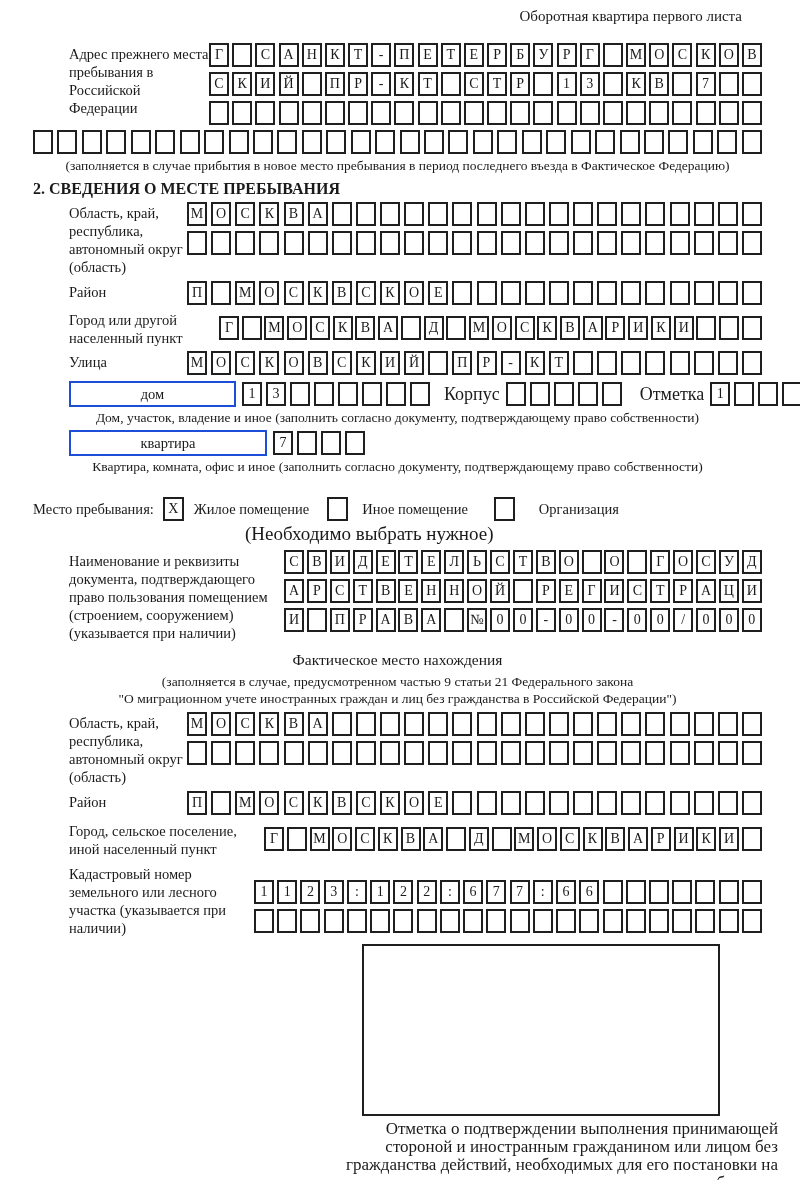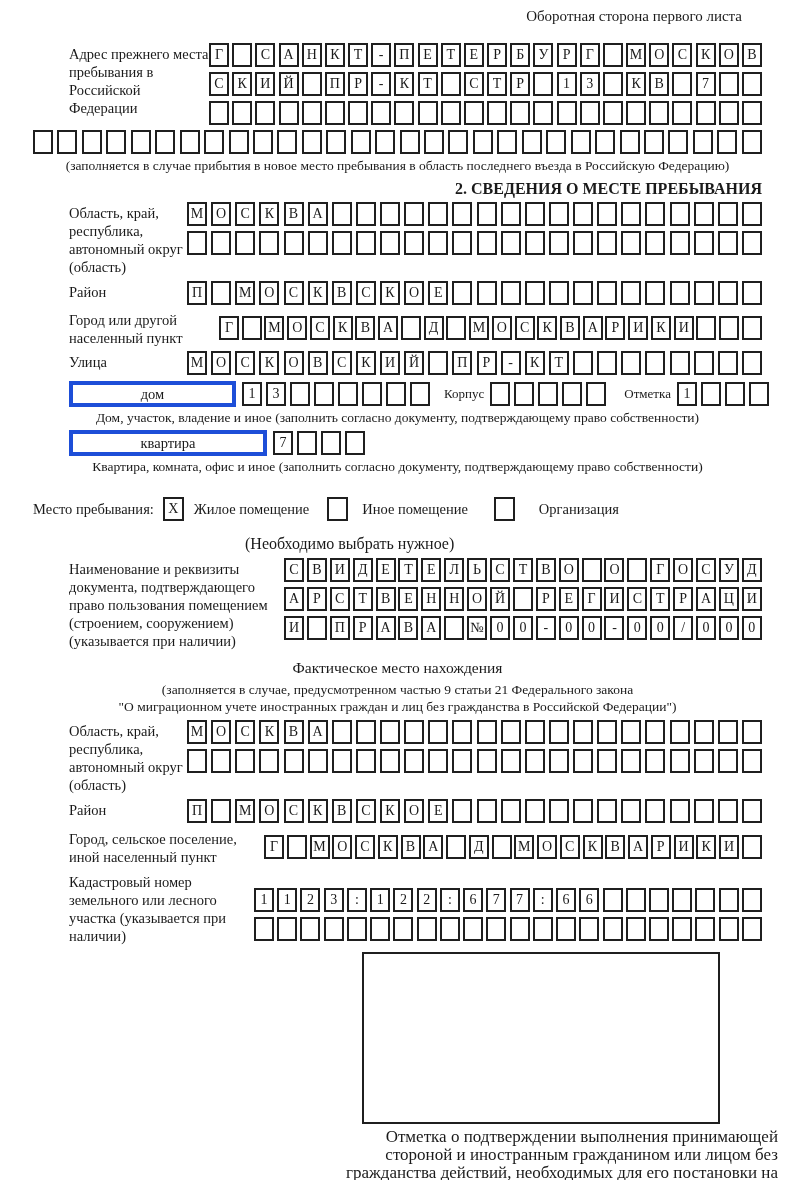--- a/index.html
+++ b/index.html
@@ -21,54 +21,54 @@
   .cells-col { flex:1; display:flex; flex-direction:column; gap:5px; }
   .cell {
     flex:none; width:20px; height:24px;
     border:2px solid #1f1f1f;
     display:flex; align-items:center; justify-content:center;
     font-size:14px; line-height:1;
   }
   .cells-fixed { display:flex; gap:4px; flex:none; }
 
   .caption { text-align:center; font-size:13.5px; line-height:16px; margin-top:4px; }
-  .sec-title { text-align:right; font-weight:bold; font-size:16px; margin-top:6px; }
+  .sec-title { text-align:left; font-weight:bold; font-size:16px; margin-top:6px; }
 
   .namebox {
-    flex:none; border:4px solid #1d4ed8; height:26px;
+    flex:none; border:2px solid #1d4ed8; height:26px;
     display:flex; align-items:center; justify-content:center;
     font-size:14.5px;
   }
-  .inline-lbl { font-size:13px; line-height:26px; flex:none; }
+  .inline-lbl { font-size:18px; line-height:26px; flex:none; }
 
   .stay-row { display:flex; align-items:center; margin-top:22px; font-size:14.5px; }
   .cbox {
     flex:none; width:21px; height:24px; border:2px solid #1f1f1f;
     display:flex; align-items:center; justify-content:center; font-size:14px;
   }
-  .stay-note { font-size:16px; margin-top:14px; margin-left:212px; }
+  .stay-note { font-size:19px; margin-top:2px; margin-left:212px; }
 
   .fact-title { text-align:center; font-weight:normal; font-size:15.5px; margin-top:9px; }
   .fact-cap { text-align:center; font-size:13.5px; line-height:17px; }
 
   .stamp-box {
     margin-left:329px; margin-top:7px;
     width:358px; height:172px; border:2px solid #1f1f1f;
   }
   .stamp-caption {
     margin-left:305px; margin-top:4px; width:440px;
     text-align:right; font-size:17px; line-height:18px;
   }
   .mt4{margin-top:4px;} .mt5{margin-top:5px;} .mt6{margin-top:6px;} .mt18{margin-top:18px;} .mt3{margin-top:3px;}
   .ac{align-items:center;}
 </style>
 </head>
 <body>
 
-<div class="hdr-note">Оборотная сторона первого листа</div>
+<div class="hdr-note">Оборотная квартира первого листа</div>
 
 <div class="row mt18">
   <div class="lbl w140">Адрес прежнего места пребывания в Российской Федерации</div>
   <div class="cells-col">
     <div class="cells">
         <div class="cell">Г</div>
         <div class="cell"></div>
         <div class="cell">С</div>
         <div class="cell">А</div>
         <div class="cell">Н</div>
@@ -171,21 +171,21 @@
     <div class="cell"></div>
     <div class="cell"></div>
     <div class="cell"></div>
     <div class="cell"></div>
     <div class="cell"></div>
     <div class="cell"></div>
     <div class="cell"></div>
     <div class="cell"></div>
     <div class="cell"></div>
   </div>
-<div class="caption">(заполняется в случае прибытия в новое место пребывания в область последнего въезда в Российскую Федерацию)</div>
+<div class="caption">(заполняется в случае прибытия в новое место пребывания в период последнего въезда в Фактическое Федерацию)</div>
 
 <div class="sec-title">2. СВЕДЕНИЯ О МЕСТЕ ПРЕБЫВАНИЯ</div>
 
 <div class="row mt4">
   <div class="lbl w118">Область, край, республика, автономный округ (область)</div>
   <div class="cells-col">
     <div class="cells">
         <div class="cell">М</div>
         <div class="cell">О</div>
         <div class="cell">С</div>

